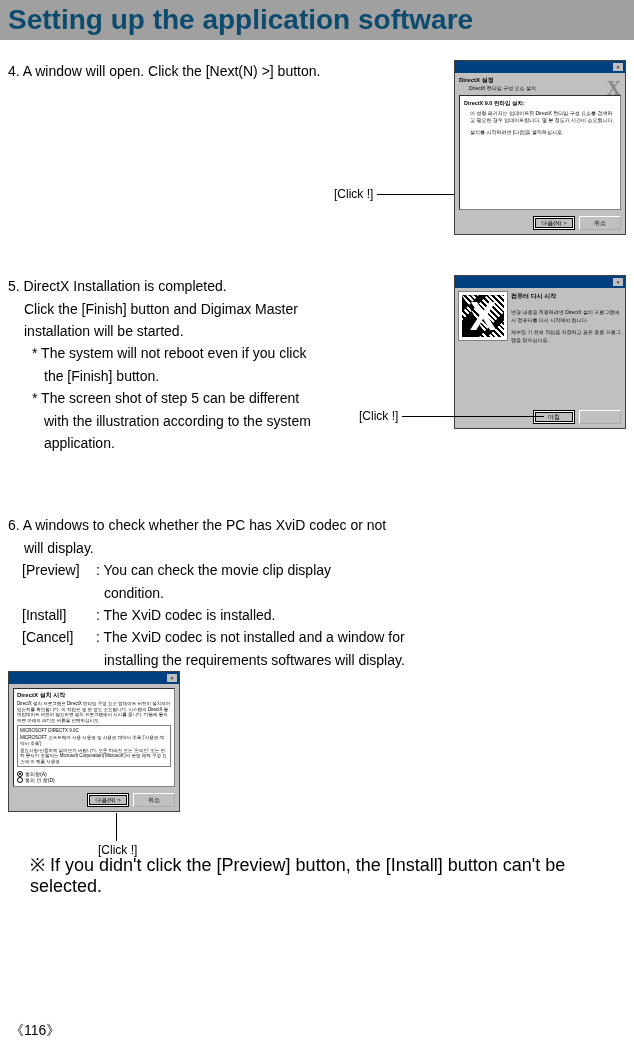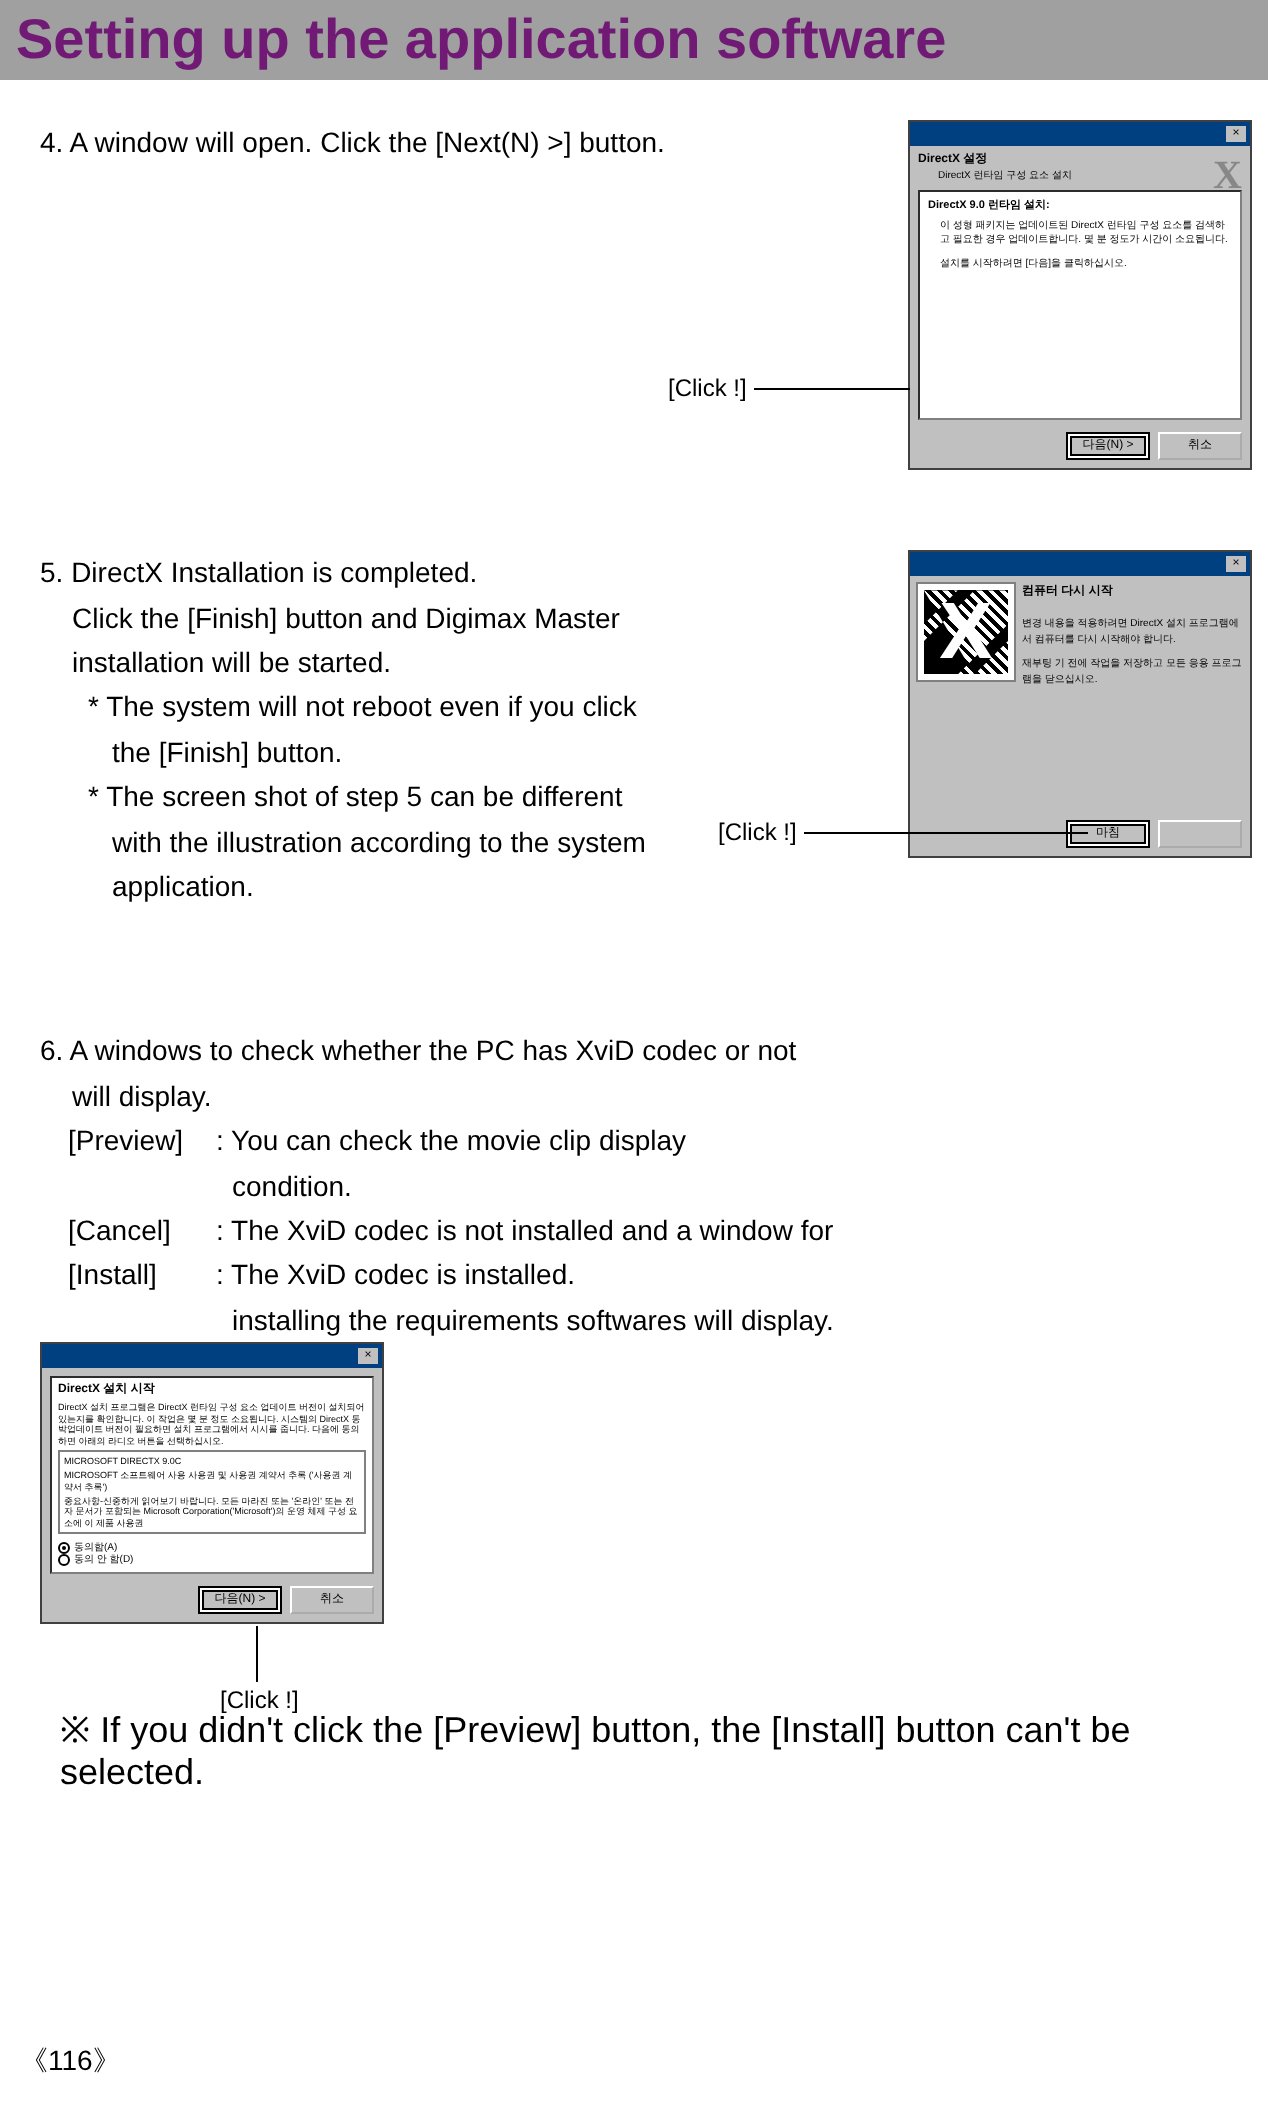--- a/index.html
+++ b/index.html
@@ -10,30 +10,30 @@
     body {
       width: 634px;
       height: 1060px;
       font-family: Arial, Helvetica, sans-serif;
       background: #fff;
       position: relative;
       padding: 0;
     }
     .header-bar {
       background: #a0a0a0;
-      color: #701a75;
+      color: #0c4a6e;
       font-size: 28px;
       font-weight: bold;
       padding: 4px 8px;
       margin-bottom: 20px;
     }
     .step-text {
       font-size: 14px;
       line-height: 1.6;
-      margin-left: 20px;
+      margin-left: 8px;
       margin-right: 8px;
     }
     .step-4 {
       display: flex;
       align-items: flex-start;
       justify-content: space-between;
     }
     .step-4-left {
       flex: 1;
     }
@@ -376,26 +376,26 @@
     <div style="margin-left:16px">will display.</div>
     <div class="def-row">
       <div class="def-label">[Preview]</div>
       <div class="def-desc">: You can check the movie clip display</div>
     </div>
     <div class="def-row">
       <div class="def-label"></div>
       <div class="def-desc" style="margin-left:8px">condition.</div>
     </div>
     <div class="def-row">
+      <div class="def-label">[Install]</div>
+      <div class="def-desc">: The XviD codec is installed.</div>
+    </div>
+    <div class="def-row">
       <div class="def-label">[Cancel]</div>
       <div class="def-desc">: The XviD codec is not installed and a window for</div>
-    </div>
-    <div class="def-row">
-      <div class="def-label">[Install]</div>
-      <div class="def-desc">: The XviD codec is installed.</div>
     </div>
     <div class="def-row">
       <div class="def-label"></div>
       <div class="def-desc" style="margin-left:8px">installing the requirements softwares will display.</div>
     </div>
   </div>
   <div class="step-6-right">
     <div class="dialog-box dialog-6">
       <div class="dialog-titlebar">
         <div class="dialog-close">×</div>

